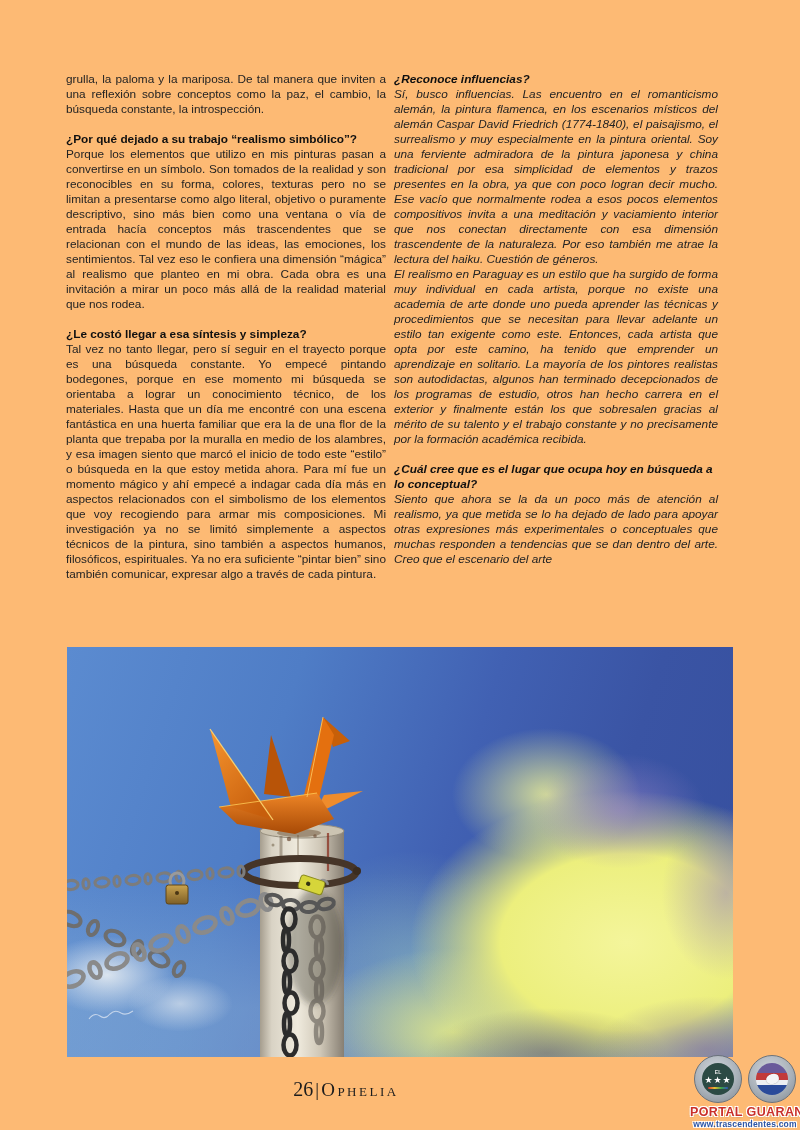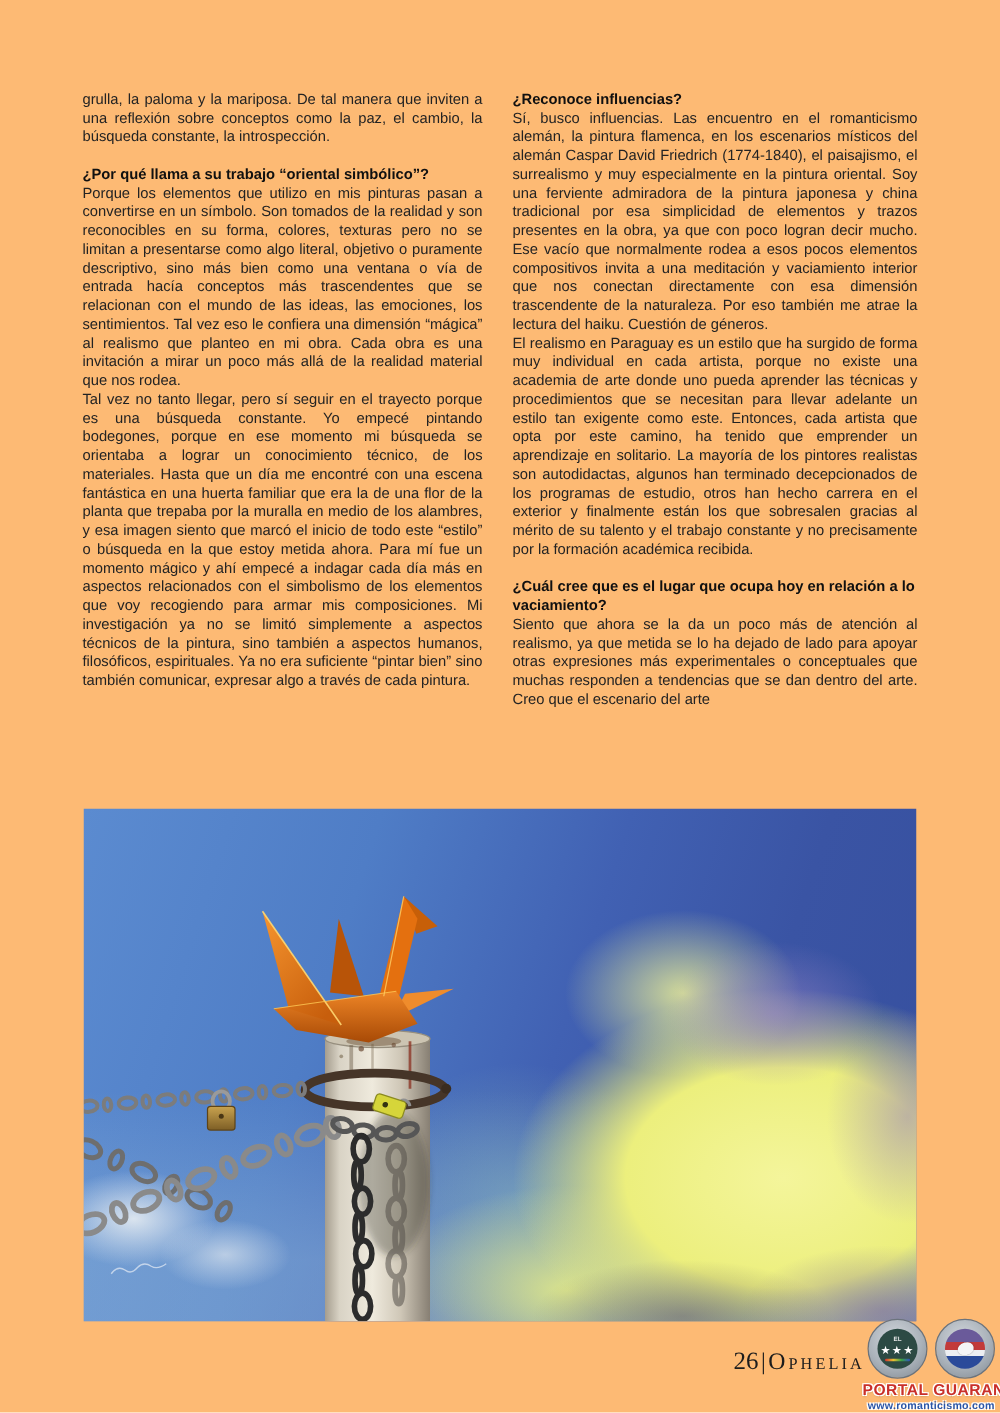--- a/index.html
+++ b/index.html
@@ -7,21 +7,21 @@
     position:relative;width:800px;height:1130px;background:#fdba74;overflow:hidden;
     font-family:"Liberation Sans",sans-serif;
     padding-left:20px;
   }
   .col{
     position:absolute;top:72px;width:320px;
     font-size:11.8px;line-height:15px;color:#232323;
     text-align:justify;
   }
   .col-left{left:66px;}
-  .col-right{left:410px;width:324px;}
+  .col-right{left:394px;width:324px;font-style:italic;}
   .col p{margin:0 0 0 0;}
   .col p.q{font-weight:bold;color:#101010;margin-top:15px;text-align:left;}
   .col p.q:first-child{margin-top:0;}
 
   
   .painting{
     position:absolute;left:67px;top:647px;width:666px;height:410px;overflow:hidden;
     background:
       radial-gradient(120px 80px at 83% 40%, rgba(152,132,198,.62), rgba(152,132,198,0) 72%),
       radial-gradient(90px 120px at 99% 60%, rgba(150,130,190,.55), rgba(150,130,190,0) 72%),
@@ -33,21 +33,21 @@
       radial-gradient(170px 150px at 52% 76%, rgba(148,198,186,.45), rgba(148,198,186,0) 72%),
       radial-gradient(95px 55px at 6% 80%, rgba(238,242,244,.85), rgba(238,242,244,0) 70%),
       radial-gradient(75px 40px at 17% 87%, rgba(226,233,240,.65), rgba(226,233,240,0) 70%),
       linear-gradient(to bottom, rgba(255,255,255,0) 55%, rgba(168,203,224,.35) 88%),
       linear-gradient(108deg, #5b8bd0 0%, #4f7dc6 30%, #4161b3 55%, #3a54a4 75%, #364f9e 100%);
   }
   .painting svg{position:absolute;left:0;top:0;}
 
   
   .footer{
-    position:absolute;left:0;top:1078px;width:692px;text-align:right;
+    position:absolute;left:0;top:1078px;width:692px;text-align:center;
     color:#1d1d1d;
   }
   .footer .num{font-family:"Liberation Serif",serif;font-size:20px;}
   .footer .sep{font-family:"Liberation Serif",serif;font-size:19px;padding:0 2px;}
   .footer .mag{font-family:"Liberation Serif",serif;font-variant:small-caps;font-size:19px;letter-spacing:2.5px;}
 
   
   .logos{position:absolute;left:690px;top:1055px;width:110px;text-align:center;}
   .seals{display:flex;justify-content:center;gap:6px;}
   .seal{
@@ -81,30 +81,31 @@
     white-space:nowrap;cursor:pointer;
   }
 </style>
 </head>
 <body>
 
 <div class="page">
 
   <div class="col col-left">
     <p>grulla, la paloma y la mariposa. De tal manera que inviten a una reflexión sobre conceptos como la paz, el cambio, la búsqueda constante, la introspección.</p>
-    <p class="q">¿Por qué llama a su trabajo “oriental simbólico”?</p>
+    <p class="q">¿Por qué dejado a su trabajo “realismo simbólico”?</p>
     <p>Porque los elementos que utilizo en mis pinturas pasan a convertirse en un símbolo. Son tomados de la realidad y son reconocibles en su forma, colores, texturas pero no se limitan a presentarse como algo literal, objetivo o puramente descriptivo, sino más bien como una ventana o vía de entrada hacía conceptos más trascendentes que se relacionan con el mundo de las ideas, las emociones, los sentimientos. Tal vez eso le confiera una dimensión “mágica” al realismo que planteo en mi obra. Cada obra es una invitación a mirar un poco más allá de la realidad material que nos rodea.</p>
+    <p class="q">¿Le costó llegar a esa síntesis y simpleza?</p>
     <p>Tal vez no tanto llegar, pero sí seguir en el trayecto porque es una búsqueda constante. Yo empecé pintando bodegones, porque en ese momento mi búsqueda se orientaba a lograr un conocimiento técnico, de los materiales. Hasta que un día me encontré con una escena fantástica en una huerta familiar que era la de una flor de la planta que trepaba por la muralla en medio de los alambres, y esa imagen siento que marcó el inicio de todo este “estilo” o búsqueda en la que estoy metida ahora. Para mí fue un momento mágico y ahí empecé a indagar cada día más en aspectos relacionados con el simbolismo de los elementos que voy recogiendo para armar mis composiciones. Mi investigación ya no se limitó simplemente a aspectos técnicos de la pintura, sino también a aspectos humanos, filosóficos, espirituales. Ya no era suficiente “pintar bien” sino también comunicar, expresar algo a través de cada pintura.</p>
   </div>
 
   <div class="col col-right">
     <p class="q">¿Reconoce influencias?</p>
     <p>Sí, busco influencias. Las encuentro en el romanticismo alemán, la pintura flamenca, en los escenarios místicos del alemán Caspar David Friedrich (1774-1840), el paisajismo, el surrealismo y muy especialmente en la pintura oriental. Soy una ferviente admiradora de la pintura japonesa y china tradicional por esa simplicidad de elementos y trazos presentes en la obra, ya que con poco logran decir mucho. Ese vacío que normalmente rodea a esos pocos elementos compositivos invita a una meditación y vaciamiento interior que nos conectan directamente con esa dimensión trascendente de la naturaleza. Por eso también me atrae la lectura del haiku. Cuestión de géneros.</p>
     <p>El realismo en Paraguay es un estilo que ha surgido de forma muy individual en cada artista, porque no existe una academia de arte donde uno pueda aprender las técnicas y procedimientos que se necesitan para llevar adelante un estilo tan exigente como este. Entonces, cada artista que opta por este camino, ha tenido que emprender un aprendizaje en solitario. La mayoría de los pintores realistas son autodidactas, algunos han terminado decepcionados de los programas de estudio, otros han hecho carrera en el exterior y finalmente están los que sobresalen gracias al mérito de su talento y el trabajo constante y no precisamente por la formación académica recibida.</p>
-    <p class="q">¿Cuál cree que es el lugar que ocupa hoy en relación a lo vaciamiento?</p>
+    <p class="q">¿Cuál cree que es el lugar que ocupa hoy en búsqueda a lo conceptual?</p>
     <p>Siento que ahora se la da un poco más de atención al realismo, ya que metida se lo ha dejado de lado para apoyar otras expresiones más experimentales o conceptuales que muchas responden a tendencias que se dan dentro del arte. Creo que el escenario del arte</p>
   </div>
 
   <div class="painting">
     <svg width="666" height="410" viewBox="0 0 666 410">
       <defs>
         <linearGradient id="postGrad" x1="0" y1="0" x2="1" y2="0">
           <stop offset="0" stop-color="#a59d8e"></stop>
             <stop offset="0.14" stop-color="#d9d3c5"></stop>
           <stop offset="0.45" stop-color="#efeadd"></stop>
@@ -246,16 +247,16 @@
           <div class="rainbow"></div>
         </div>
       </div>
       <div class="seal seal-flag">
         <div class="inner">
           <div class="country"></div>
         </div>
       </div>
     </div>
     <div class="portal-name">PORTAL GUARANI</div>
-    <div class="portal-url">www.romanticismo.com</div>
+    <div class="portal-url">www.trascendentes.com</div>
   </div>
 
 </div>
 
 </body></html>

